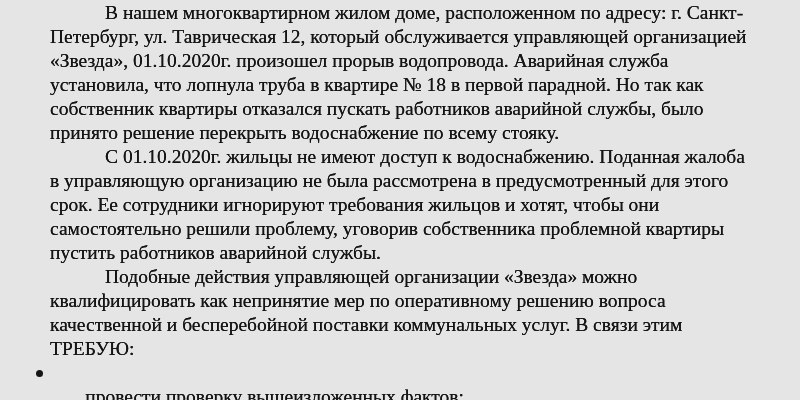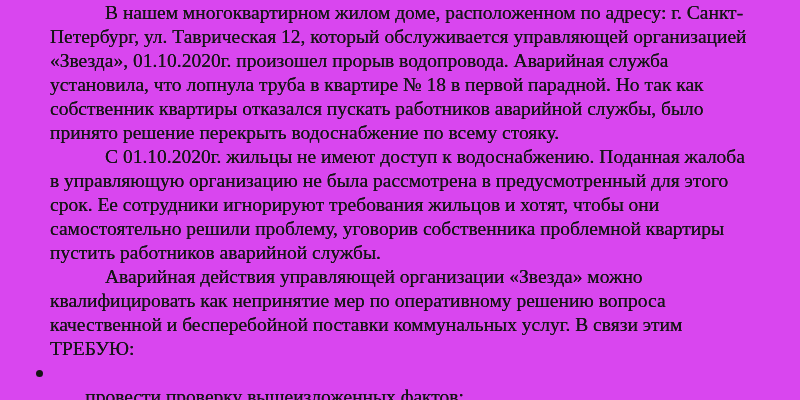--- a/index.html
+++ b/index.html
@@ -8,21 +8,21 @@
     width: 800px;
     height: 400px;
     overflow: hidden;
     background: #ffffff;
   }
   .page {
     box-sizing: border-box;
     width: 800px;
     height: 400px;
     padding: 1px 8px 0 50px;
-    background: #d946ef;
+    background: #e5e5e5;
     color: #151515;
     font-family: "Liberation Serif", "DejaVu Serif", serif;
     font-size: 19.5px;
     line-height: 24px;
     text-shadow: 0 0 0.4px currentColor; 
     overflow: hidden;
   }
   .para {
     margin: 0;
     white-space: pre;        
@@ -57,21 +57,21 @@
 Петербург, ул. Таврическая 12, который обслуживается управляющей организацией
 «Звезда», 01.10.2020г. произошел прорыв водопровода. Аварийная служба
 установила, что лопнула труба в квартире № 18 в первой парадной. Но так как
 собственник квартиры отказался пускать работников аварийной службы, было
 принято решение перекрыть водоснабжение по всему стояку.</p>
   <p class="para">С 01.10.2020г. жильцы не имеют доступ к водоснабжению. Поданная жалоба
 в управляющую организацию не была рассмотрена в предусмотренный для этого
 срок. Ее сотрудники игнорируют требования жильцов и хотят, чтобы они
 самостоятельно решили проблему, уговорив собственника проблемной квартиры
 пустить работников аварийной службы.</p>
-  <p class="para">Аварийная действия управляющей организации «Звезда» можно
+  <p class="para">Подобные действия управляющей организации «Звезда» можно
 квалифицировать как непринятие мер по оперативному решению вопроса
 качественной и бесперебойной поставки коммунальных услуг. В связи этим
 ТРЕБУЮ:</p>
 
   <div class="bullet-list">
     <div class="bullet-item">
       <span class="bullet-dot"></span><span>провести проверку вышеизложенных фактов;</span>
     </div>
 
   </div>

